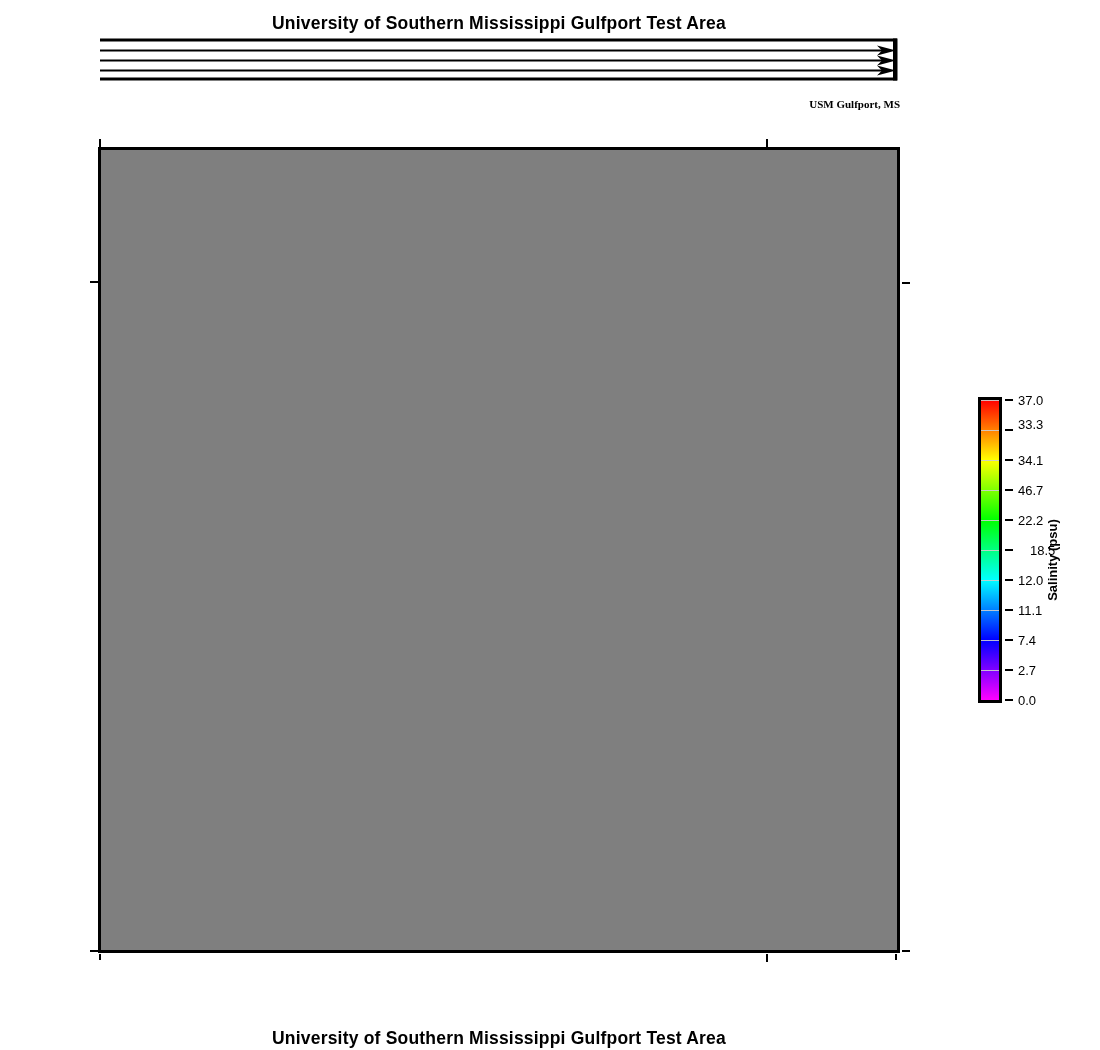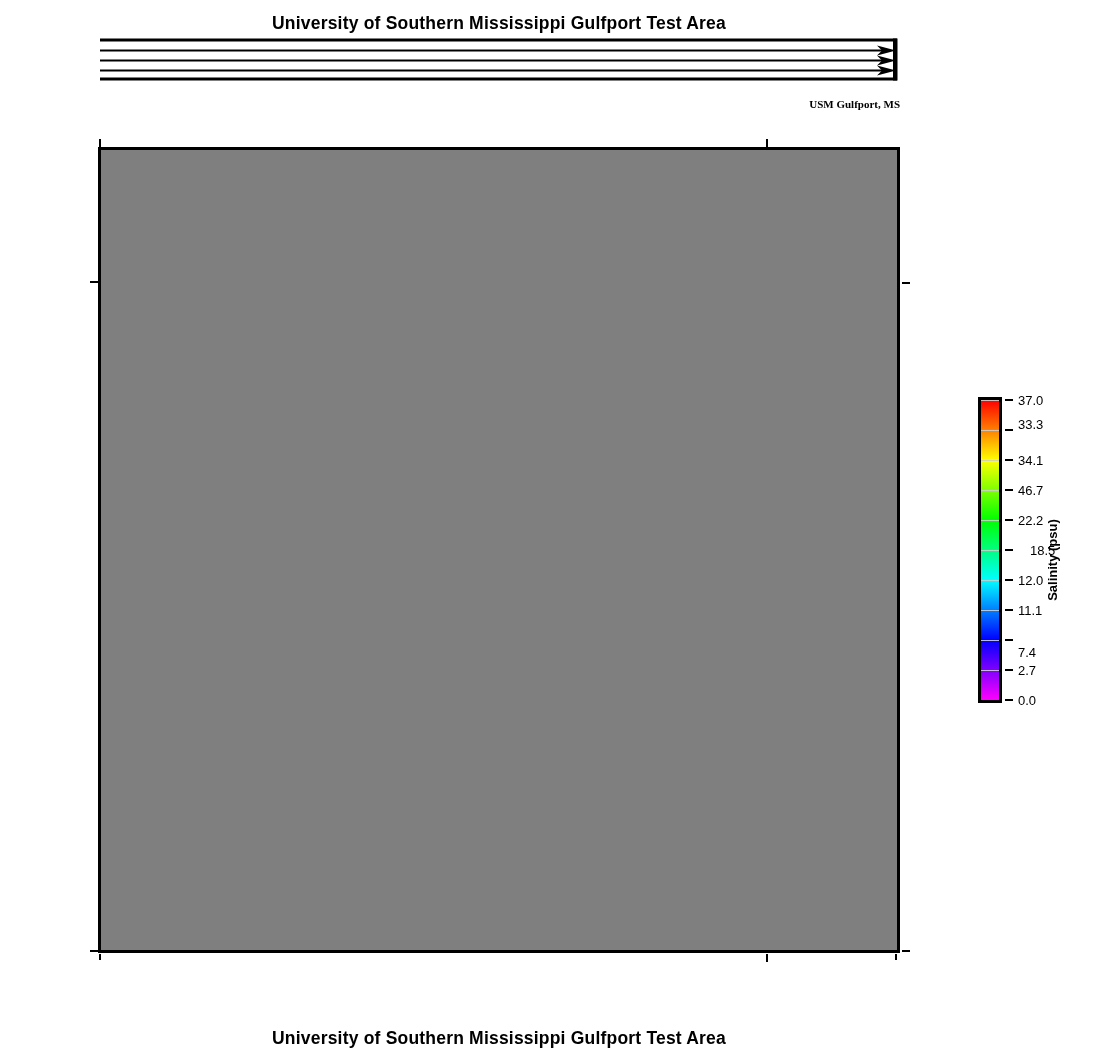--- a/index.html
+++ b/index.html
@@ -115,21 +115,21 @@
       <div class="cb-label" style="top: 90px;">46.7</div>
       <div class="cb-dash" style="top: 119.1px;"></div>
       <div class="cb-label" style="top: 120px;">22.2</div>
       <div class="cb-dash" style="top: 149.1px;"></div>
       <div class="cb-label" style="top: 150px; margin-left: 12px;">18.5</div>
       <div class="cb-dash" style="top: 179.1px;"></div>
       <div class="cb-label" style="top: 180px;">12.0</div>
       <div class="cb-dash" style="top: 209.1px;"></div>
       <div class="cb-label" style="top: 210px; text-align: center;">11.1</div>
       <div class="cb-dash" style="top: 239.1px;"></div>
-      <div class="cb-label" style="top: 252px;">7.4</div>
+      <div class="cb-label" style="top: 240px;">7.4</div>
       <div class="cb-dash" style="top: 269.1px;"></div>
       <div class="cb-label" style="top: 270px;">2.7</div>
       <div class="cb-dash" style="top: 299.1px;"></div>
       <div class="cb-label" style="top: 300px;">0.0</div>
     </div>
   <div class="cbar-axis-label">Salinity (psu)</div>
 
   <div class="bottom-title">University of Southern Mississippi Gulfport Test Area</div>
 
 </div>

